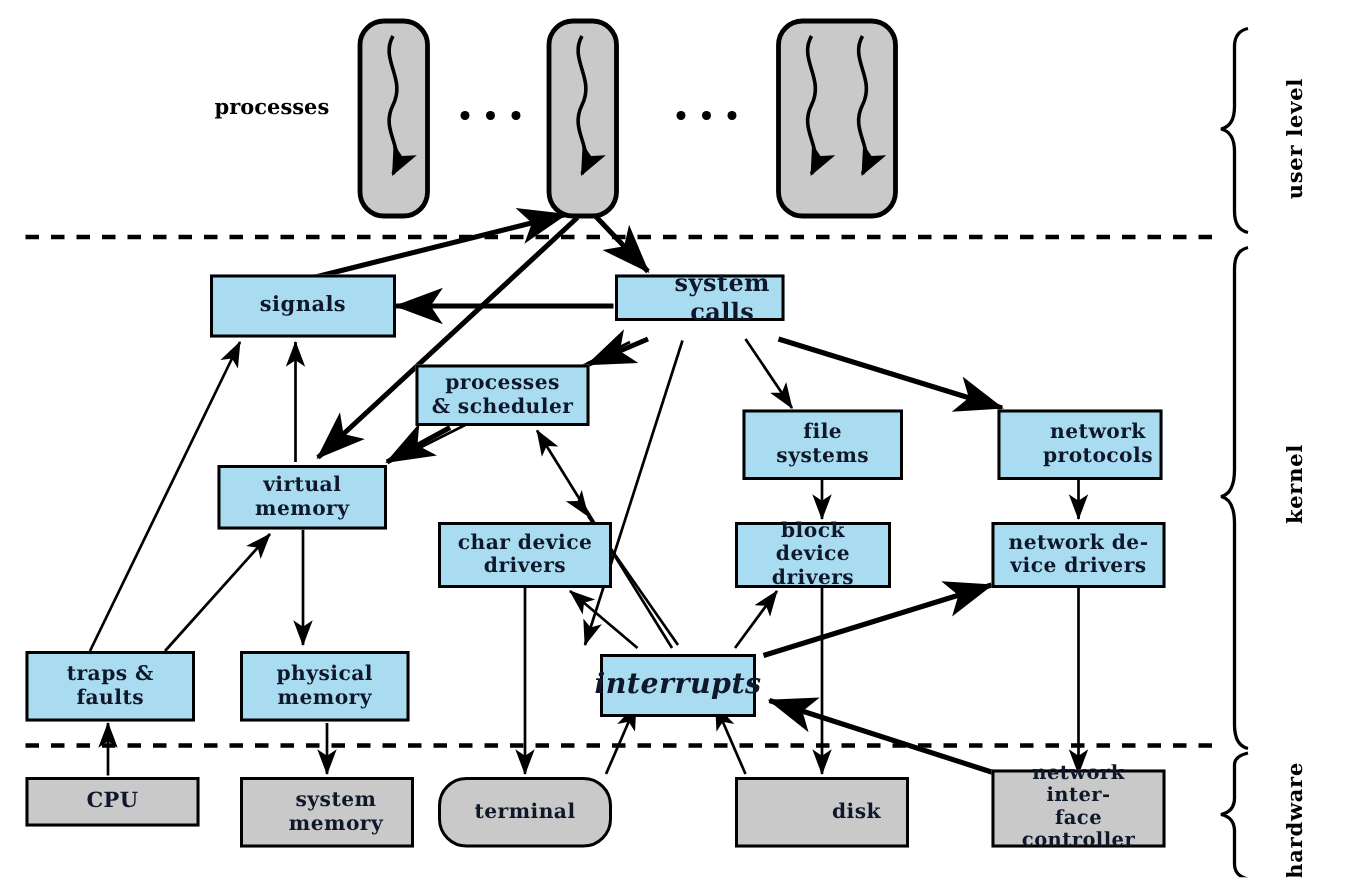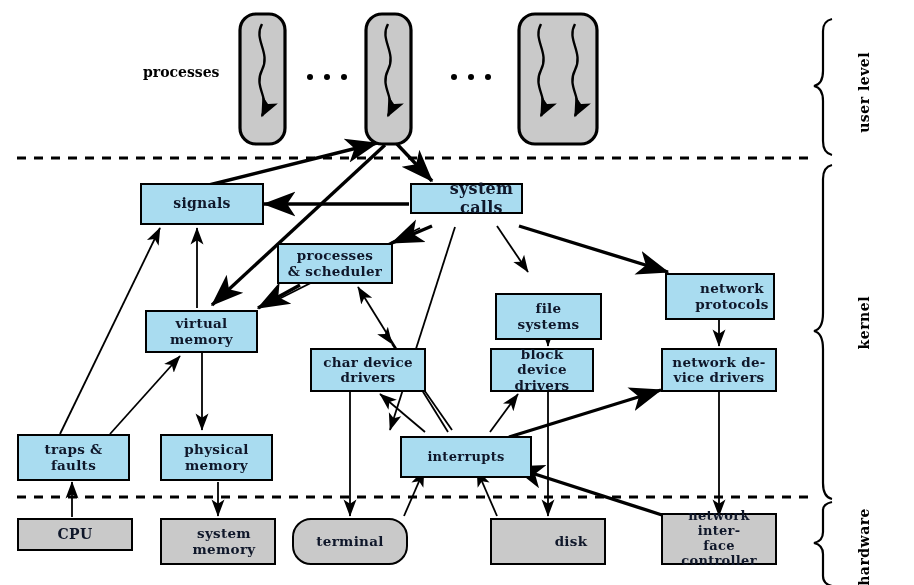--- a/index.html
+++ b/index.html
@@ -152,53 +152,53 @@
   </div>
 
   <div class="node kernelbox" style="left:410px;top:183px;width:113px;height:31px;font-size:16px;padding-left:30px;">
     <span class="nlabel">system calls</span>
   </div>
 
   <div class="node kernelbox" style="left:277px;top:243px;width:116px;height:41px;font-size:13.5px;">
     <span class="nlabel">processes<br>&amp; scheduler</span>
   </div>
 
-  <div class="node kernelbox" style="left:495px;top:273px;width:107px;height:47px;font-size:13.5px;margin-top:20px;">
+  <div class="node kernelbox" style="left:495px;top:273px;width:107px;height:47px;font-size:13.5px;">
     <span class="nlabel">file<br>systems</span>
   </div>
 
   <div class="node kernelbox" style="left:665px;top:273px;width:110px;height:47px;font-size:13.5px;padding-left:24px;">
     <span class="nlabel">network<br>protocols</span>
   </div>
 
   <div class="node kernelbox" style="left:145px;top:310px;width:113px;height:43px;font-size:13.5px;">
     <span class="nlabel">virtual<br>memory</span>
   </div>
 
-  <div class="node kernelbox" style="left:292px;top:348px;width:116px;height:44px;font-size:13.5px;margin-left:18px;">
+  <div class="node kernelbox" style="left:292px;top:348px;width:116px;height:44px;font-size:13.5px;">
     <span class="nlabel">char device<br>drivers</span>
   </div>
 
   <div class="node kernelbox" style="left:490px;top:348px;width:104px;height:44px;font-size:13.5px;">
     <span class="nlabel">block device<br>drivers</span>
   </div>
 
   <div class="node kernelbox" style="left:661px;top:348px;width:116px;height:44px;font-size:13.5px;">
     <span class="nlabel">network de-<br>vice drivers</span>
   </div>
 
   <div class="node kernelbox" style="left:17px;top:434px;width:113px;height:47px;font-size:13.5px;">
     <span class="nlabel">traps &amp;<br>faults</span>
   </div>
 
   <div class="node kernelbox" style="left:160px;top:434px;width:113px;height:47px;font-size:13.5px;">
     <span class="nlabel">physical<br>memory</span>
   </div>
 
-  <div class="node kernelbox" style="left:400px;top:436px;width:132px;height:42px;font-size:13px;">
+  <div class="node kernelbox" style="left:400px;top:436px;width:104px;height:42px;font-size:19px;font-style:italic;">
     <span class="nlabel">interrupts</span>
   </div>
 
   <div class="node hwbox" style="left:17px;top:518px;width:116px;height:33px;font-size:14px;">
     <span class="nlabel">CPU</span>
   </div>
 
   <div class="node hwbox" style="left:160px;top:518px;width:116px;height:47px;font-size:13.5px;padding-left:12px;">
     <span class="nlabel">system<br>memory</span>
   </div>

